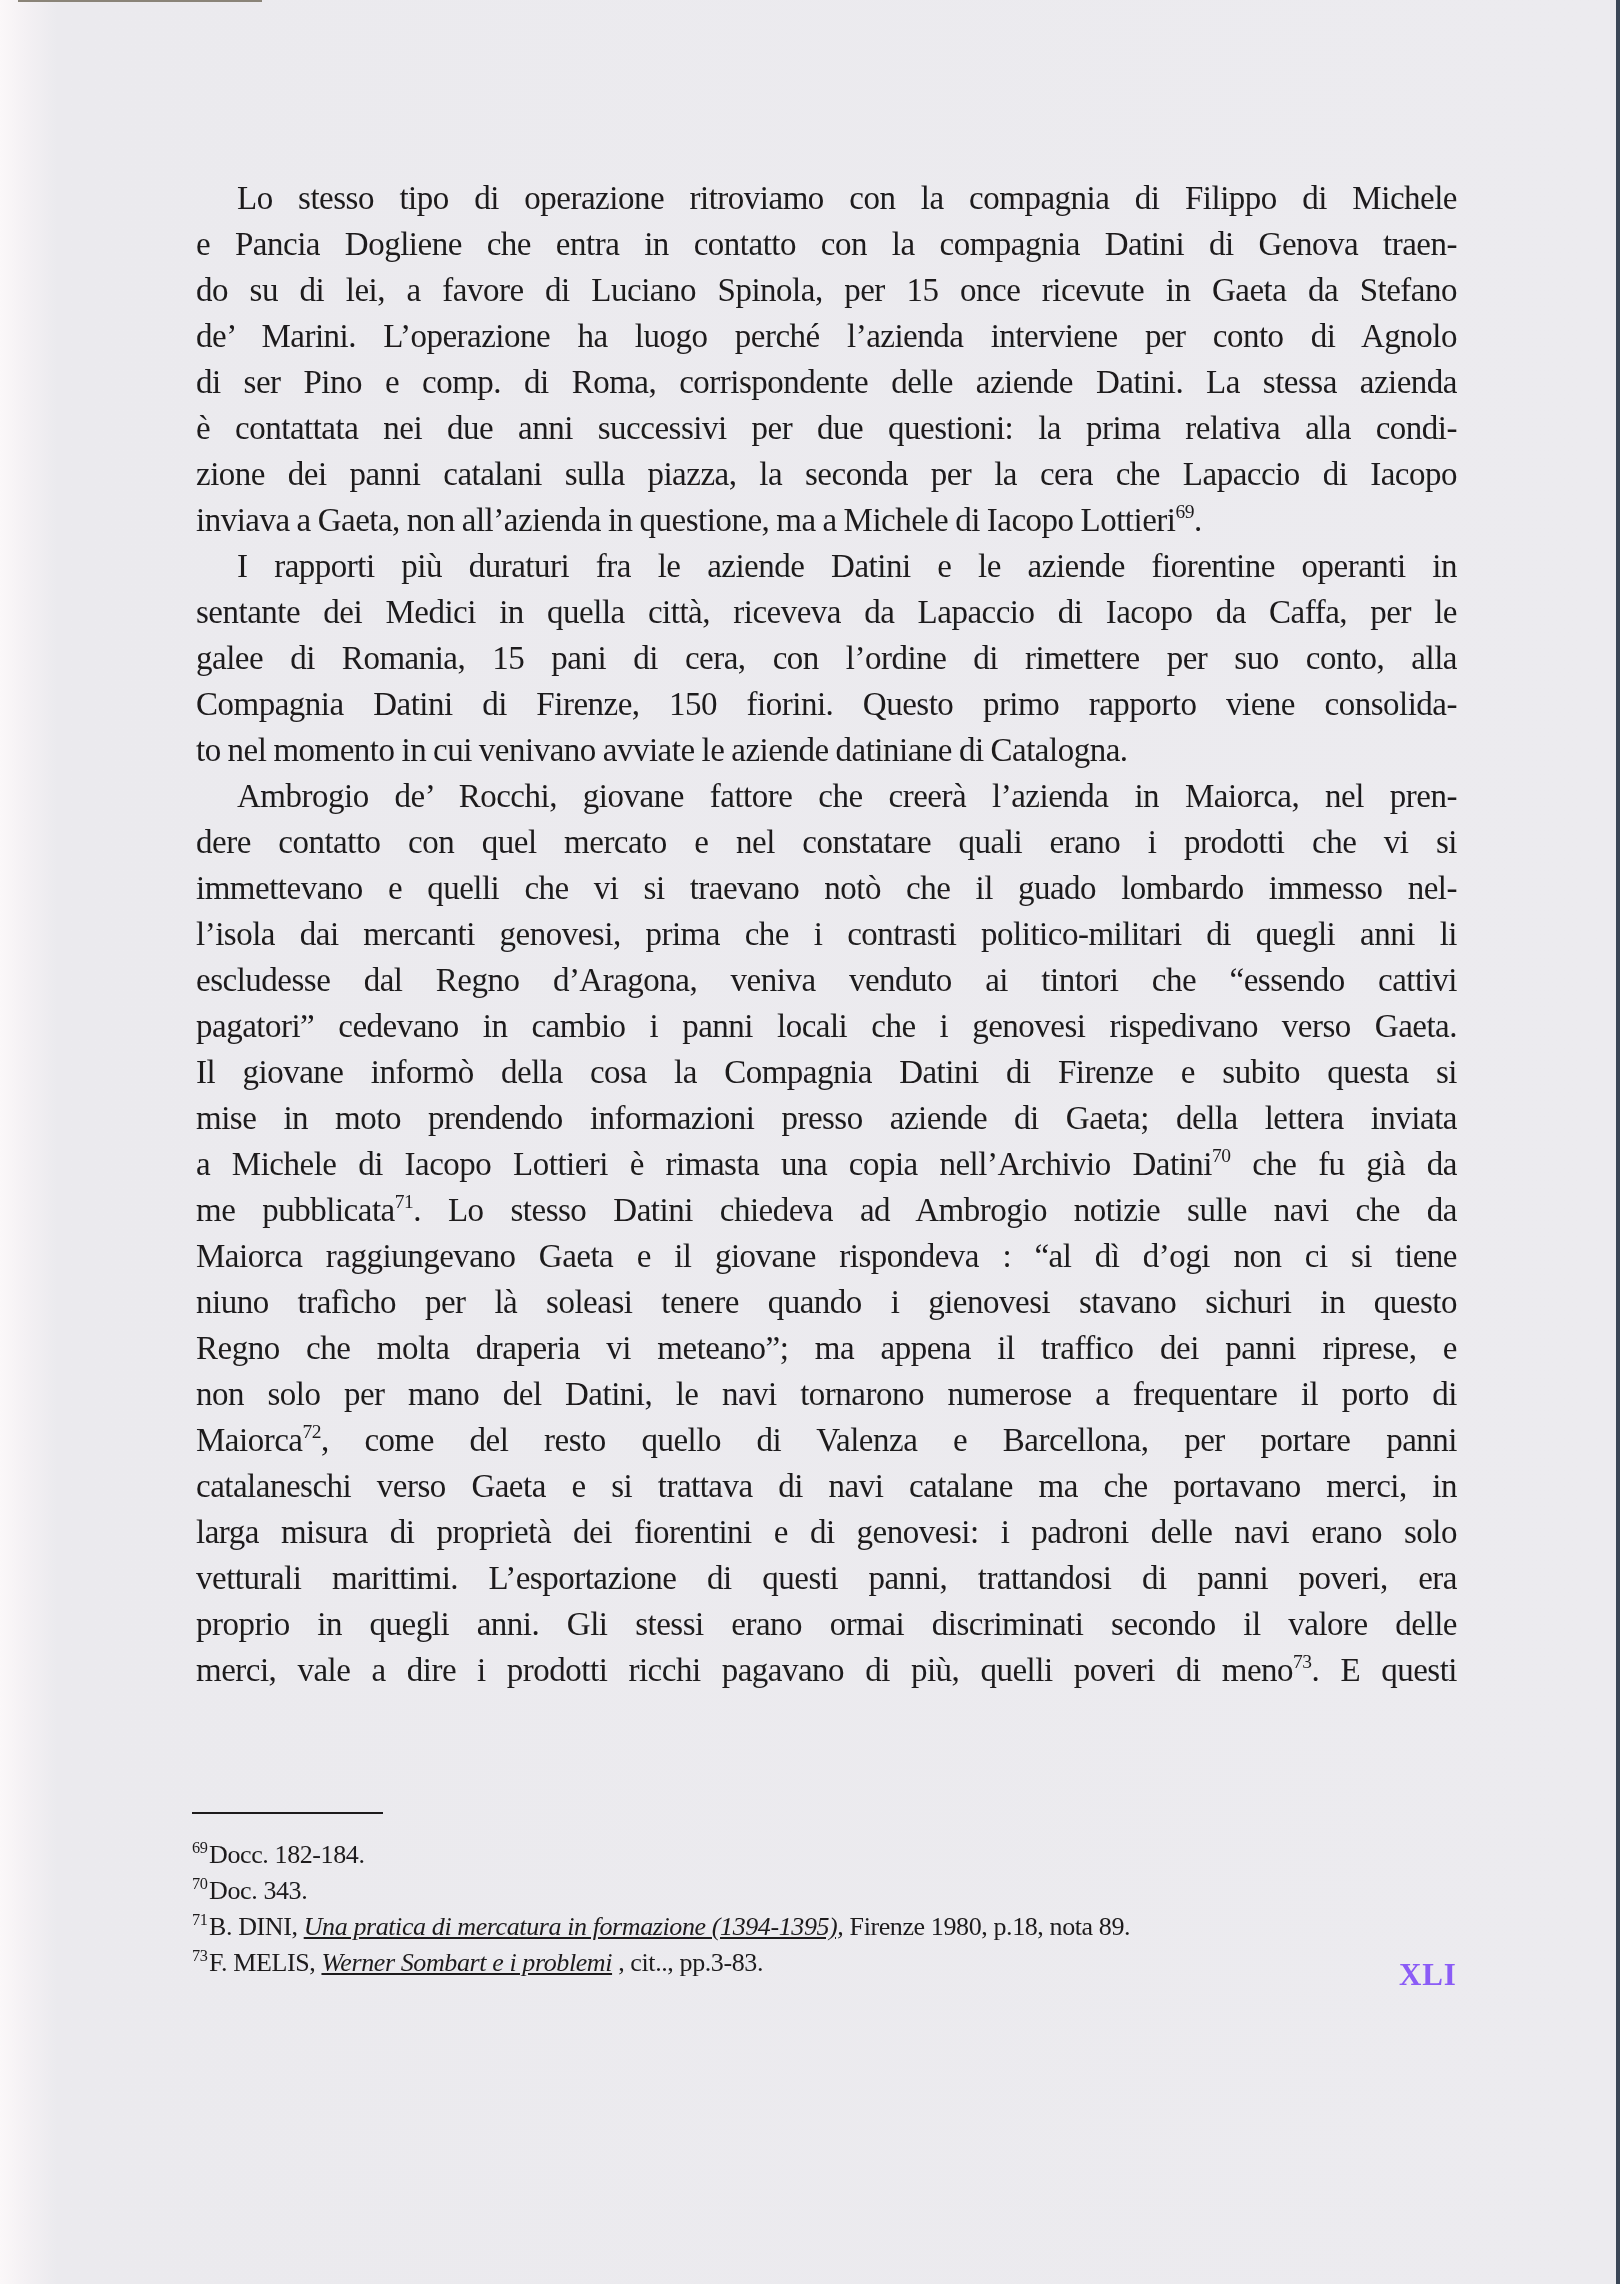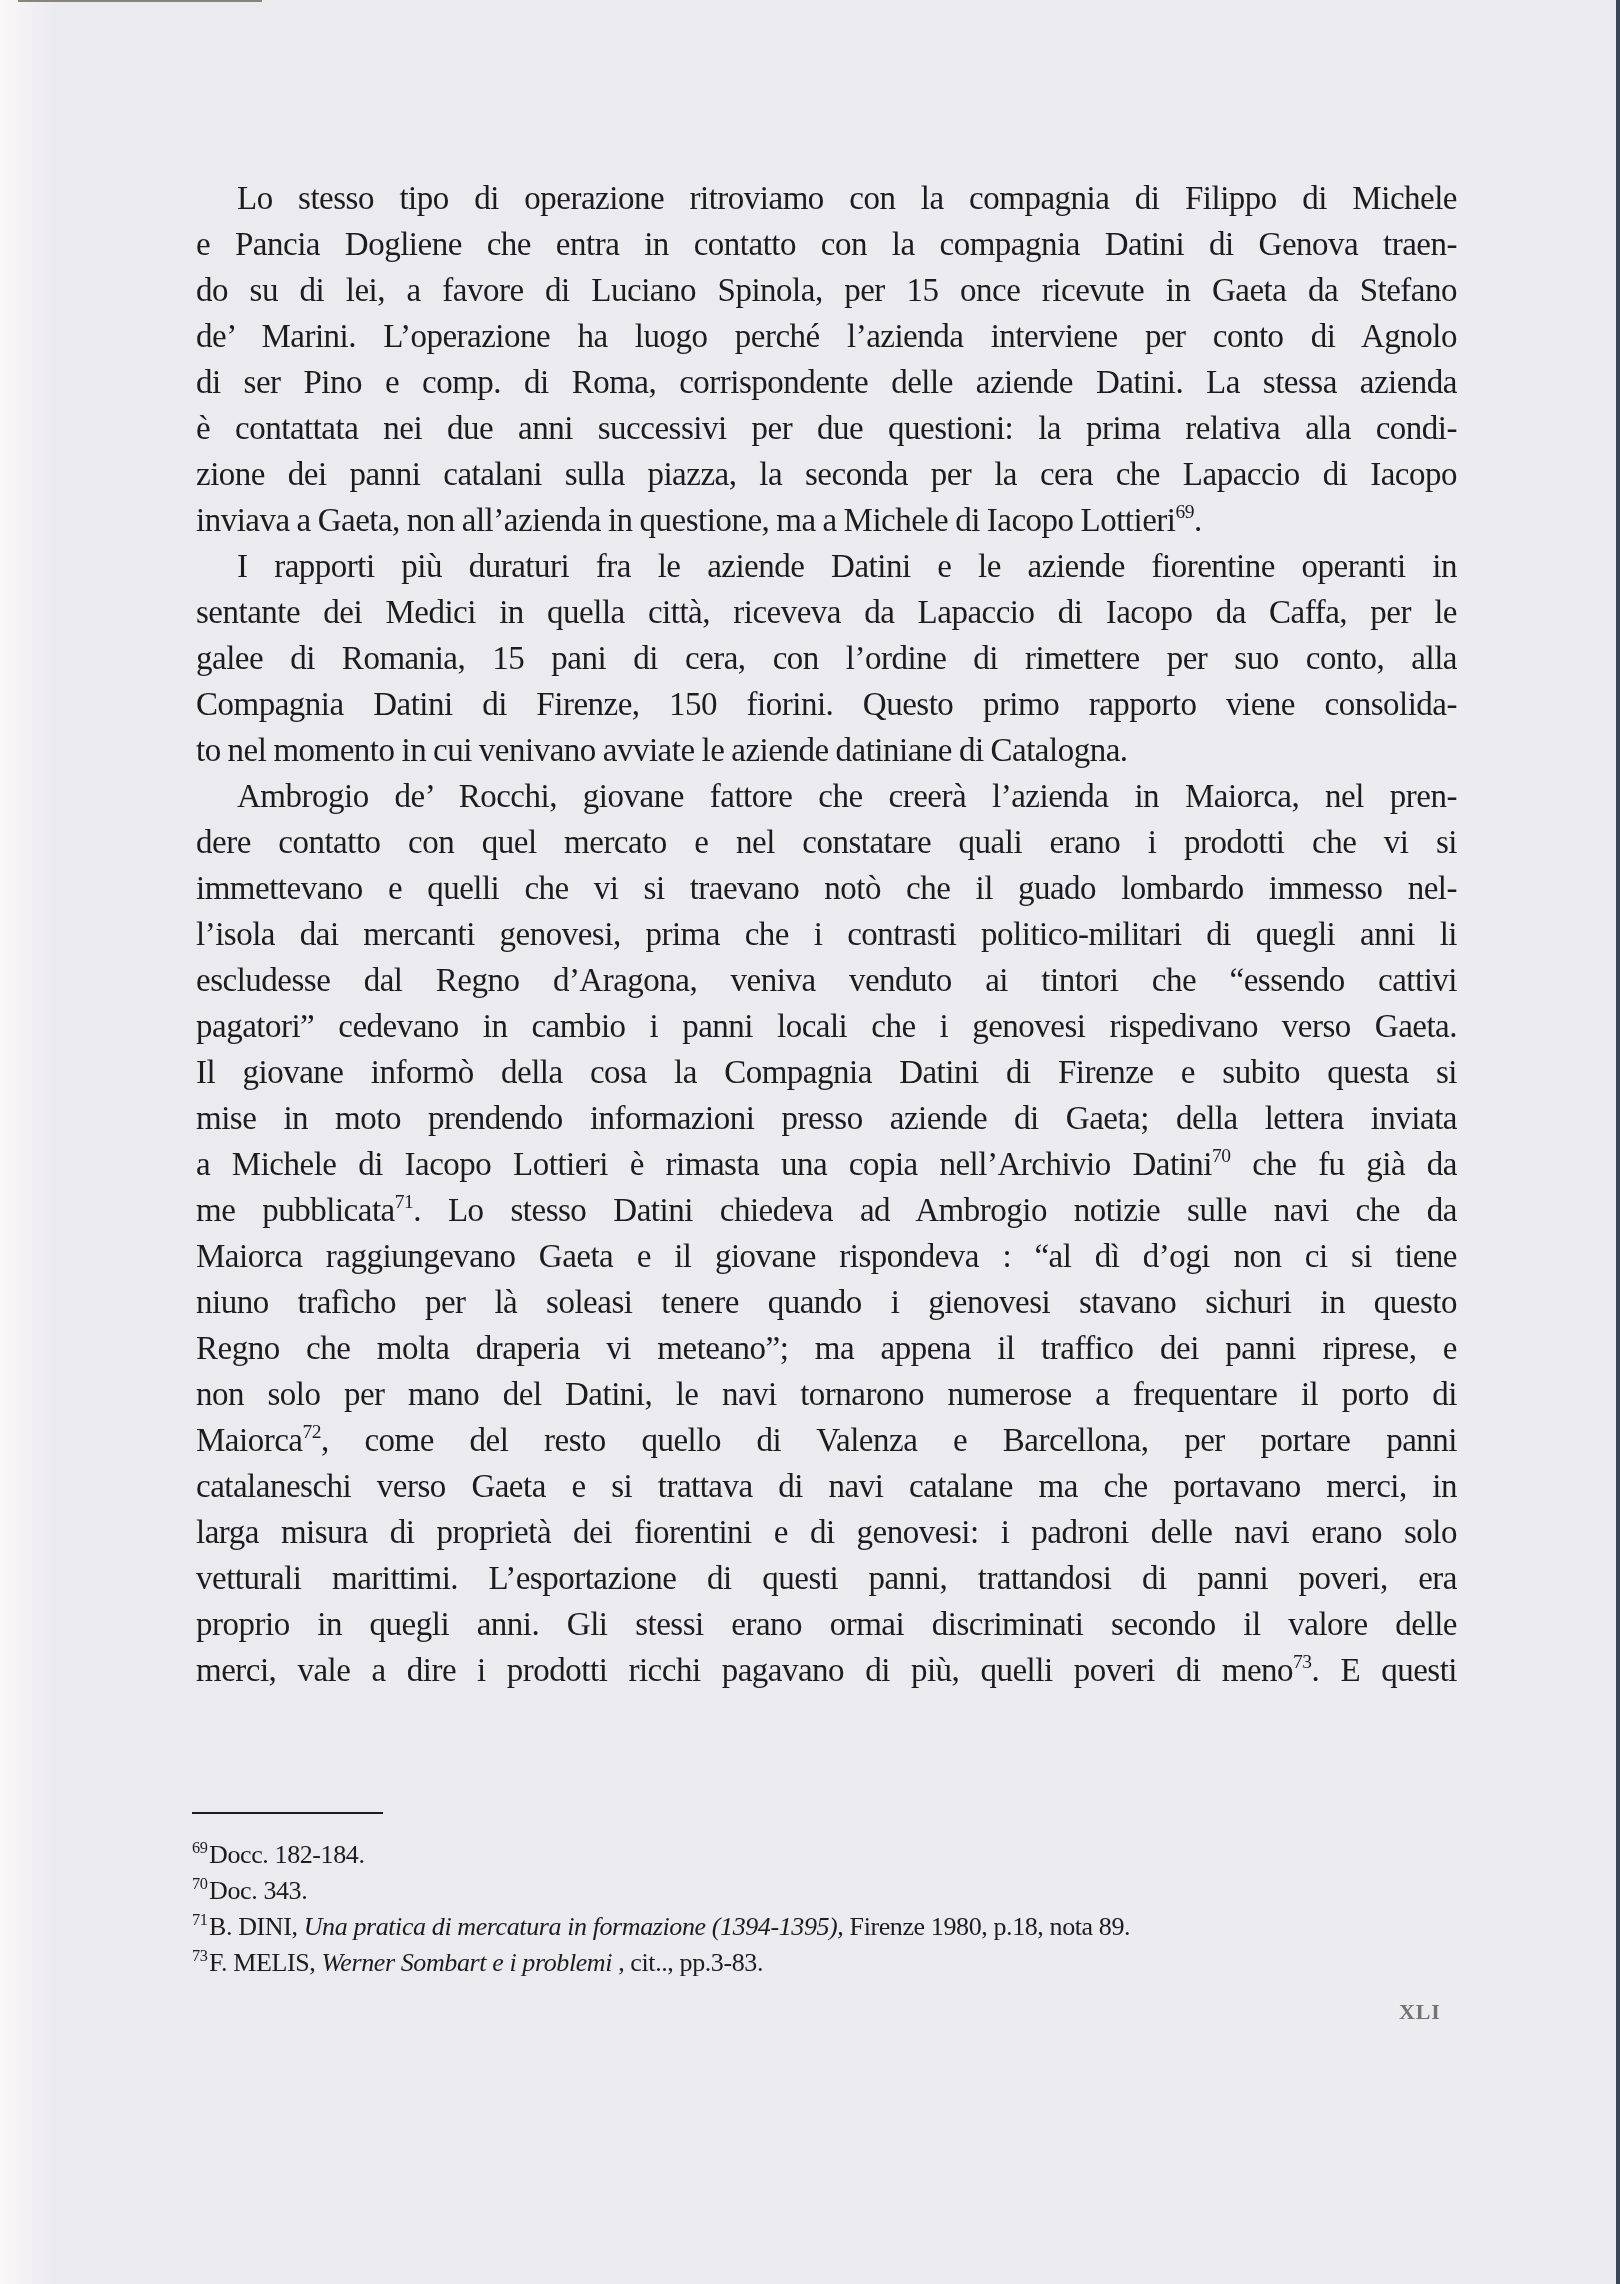--- a/index.html
+++ b/index.html
@@ -88,29 +88,29 @@
       line-height: 36px;
       font-size: 26px;
       white-space: nowrap;
       letter-spacing: -0.4px;
     }
     .fn sup {
       font-size: 16.3px;
       vertical-align: 9.8px;
       margin-right: 1.6px;
     }
-    .fn i { font-style: italic; }
+    .fn i { font-style: italic; text-decoration: underline; }
     .page-number {
       position: absolute;
       left: 1399px;
-      top: 1999px;
-      font-size: 22px;
+      top: 1957px;
+      font-size: 31px;
       font-weight: bold;
       letter-spacing: 0.8px;
-      color: #737373;
+      color: #8b5cf6;
     }
   </style>
 </head>
 <body>
 
 <div class="page"></div>
 <div class="top-sliver"></div>
 <div class="edge-right"></div>
 
 <div class="body-text">

